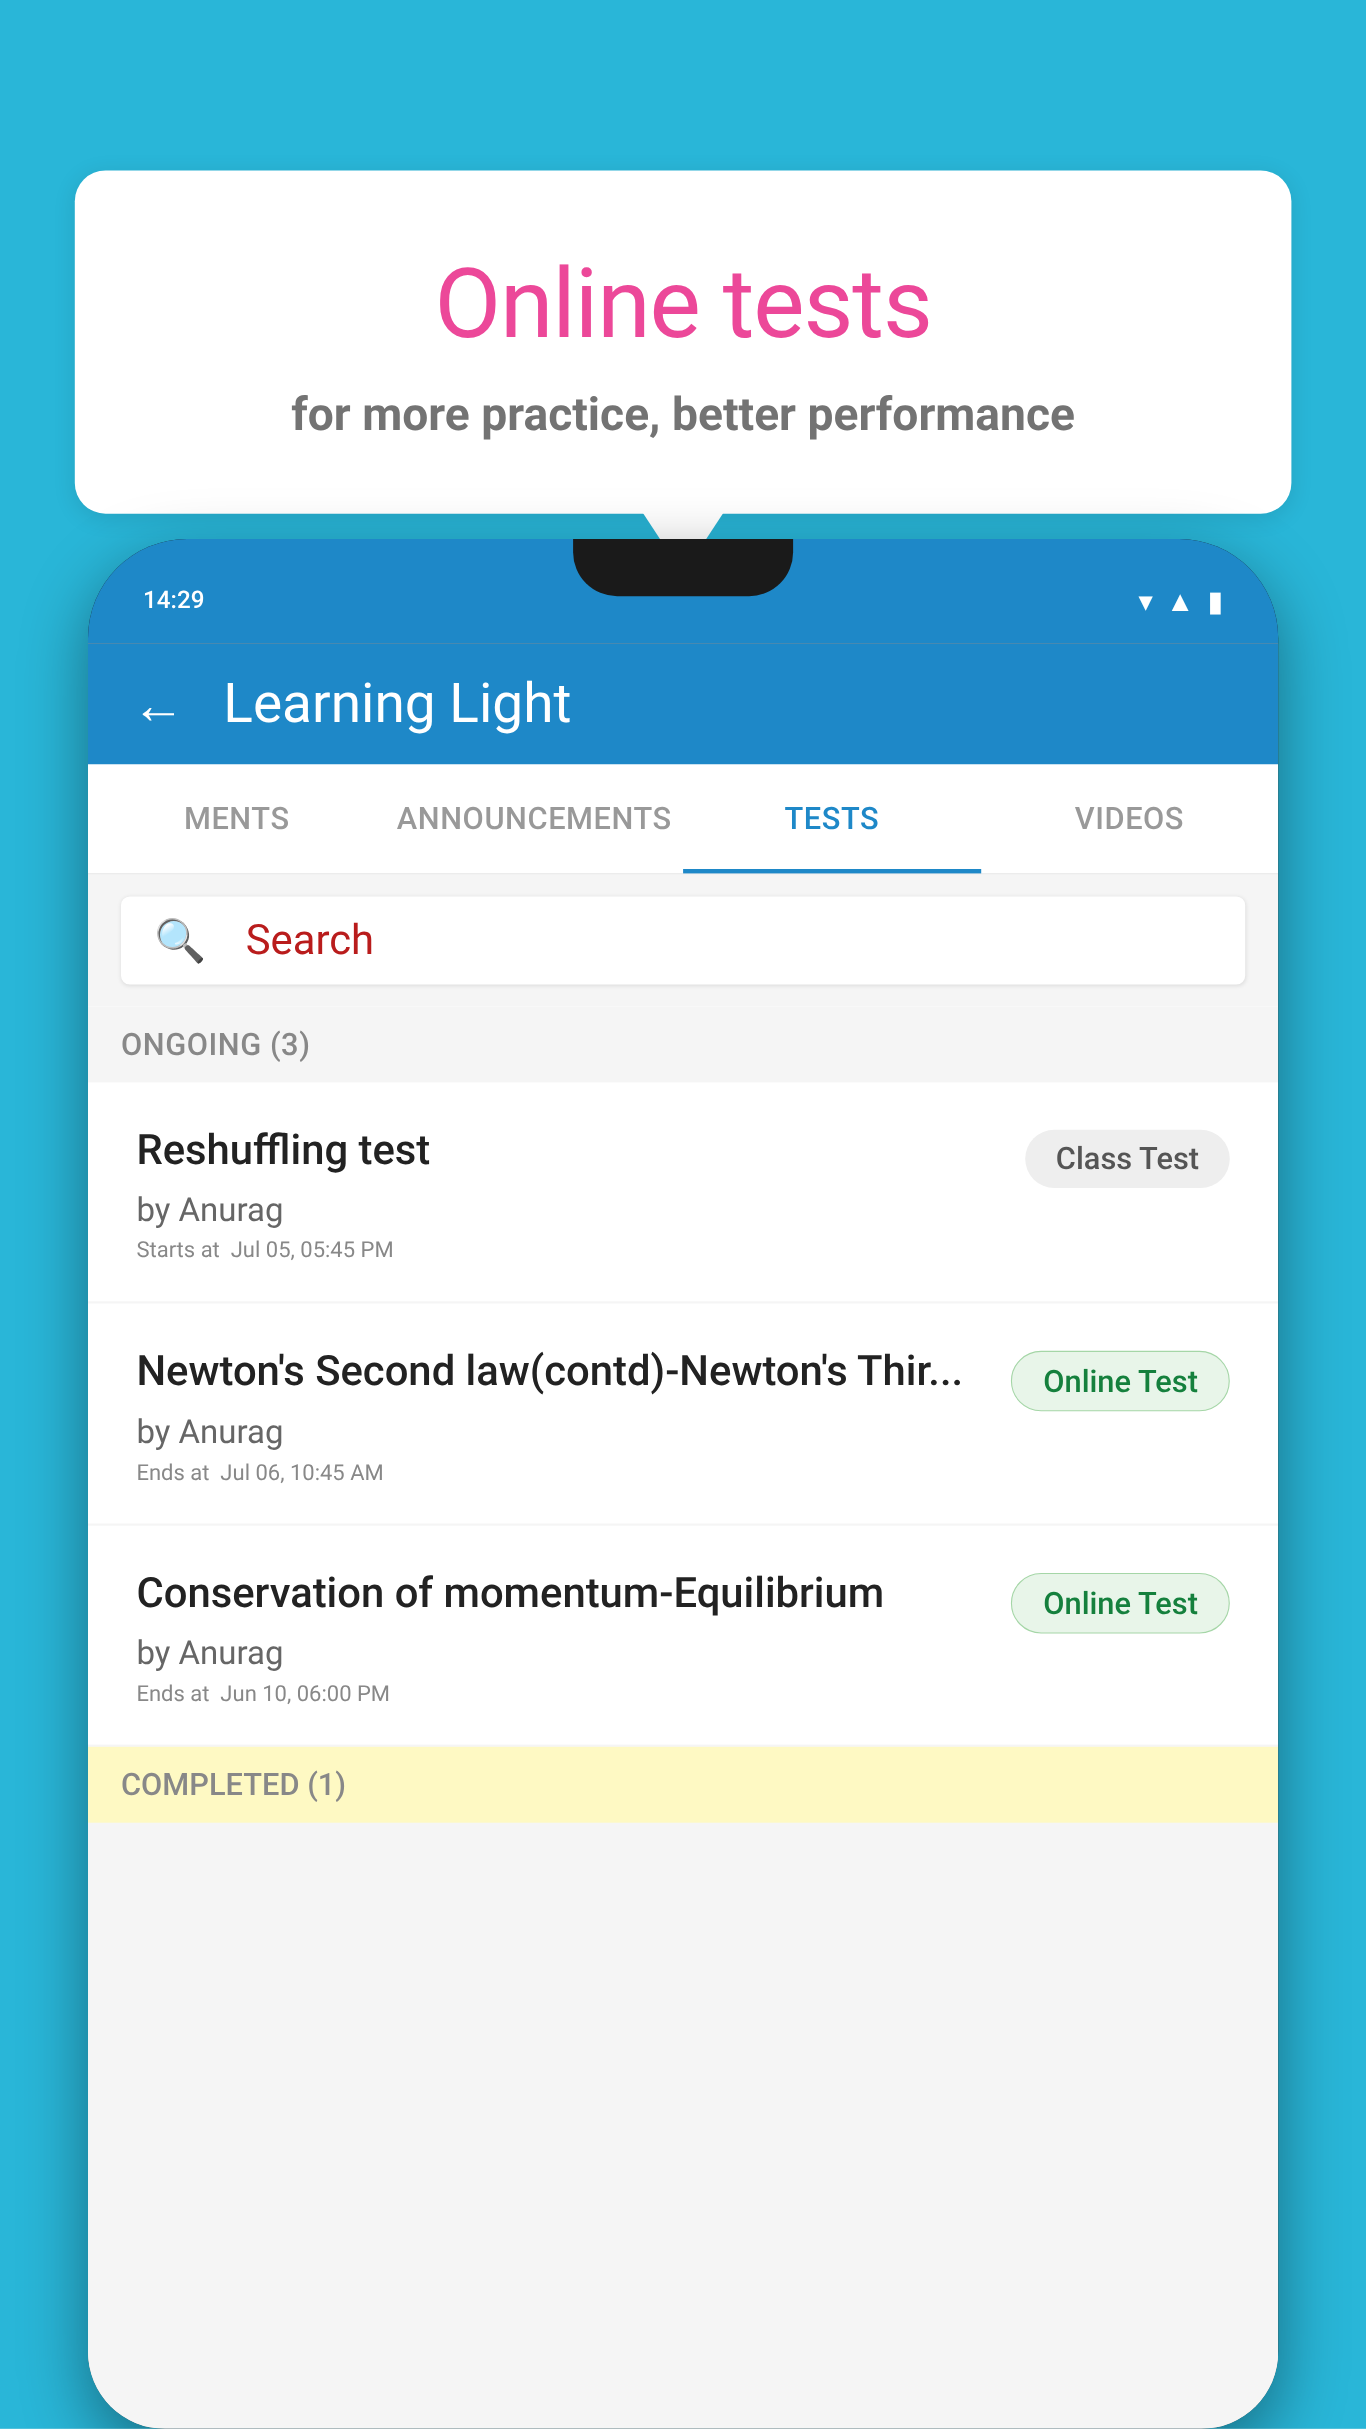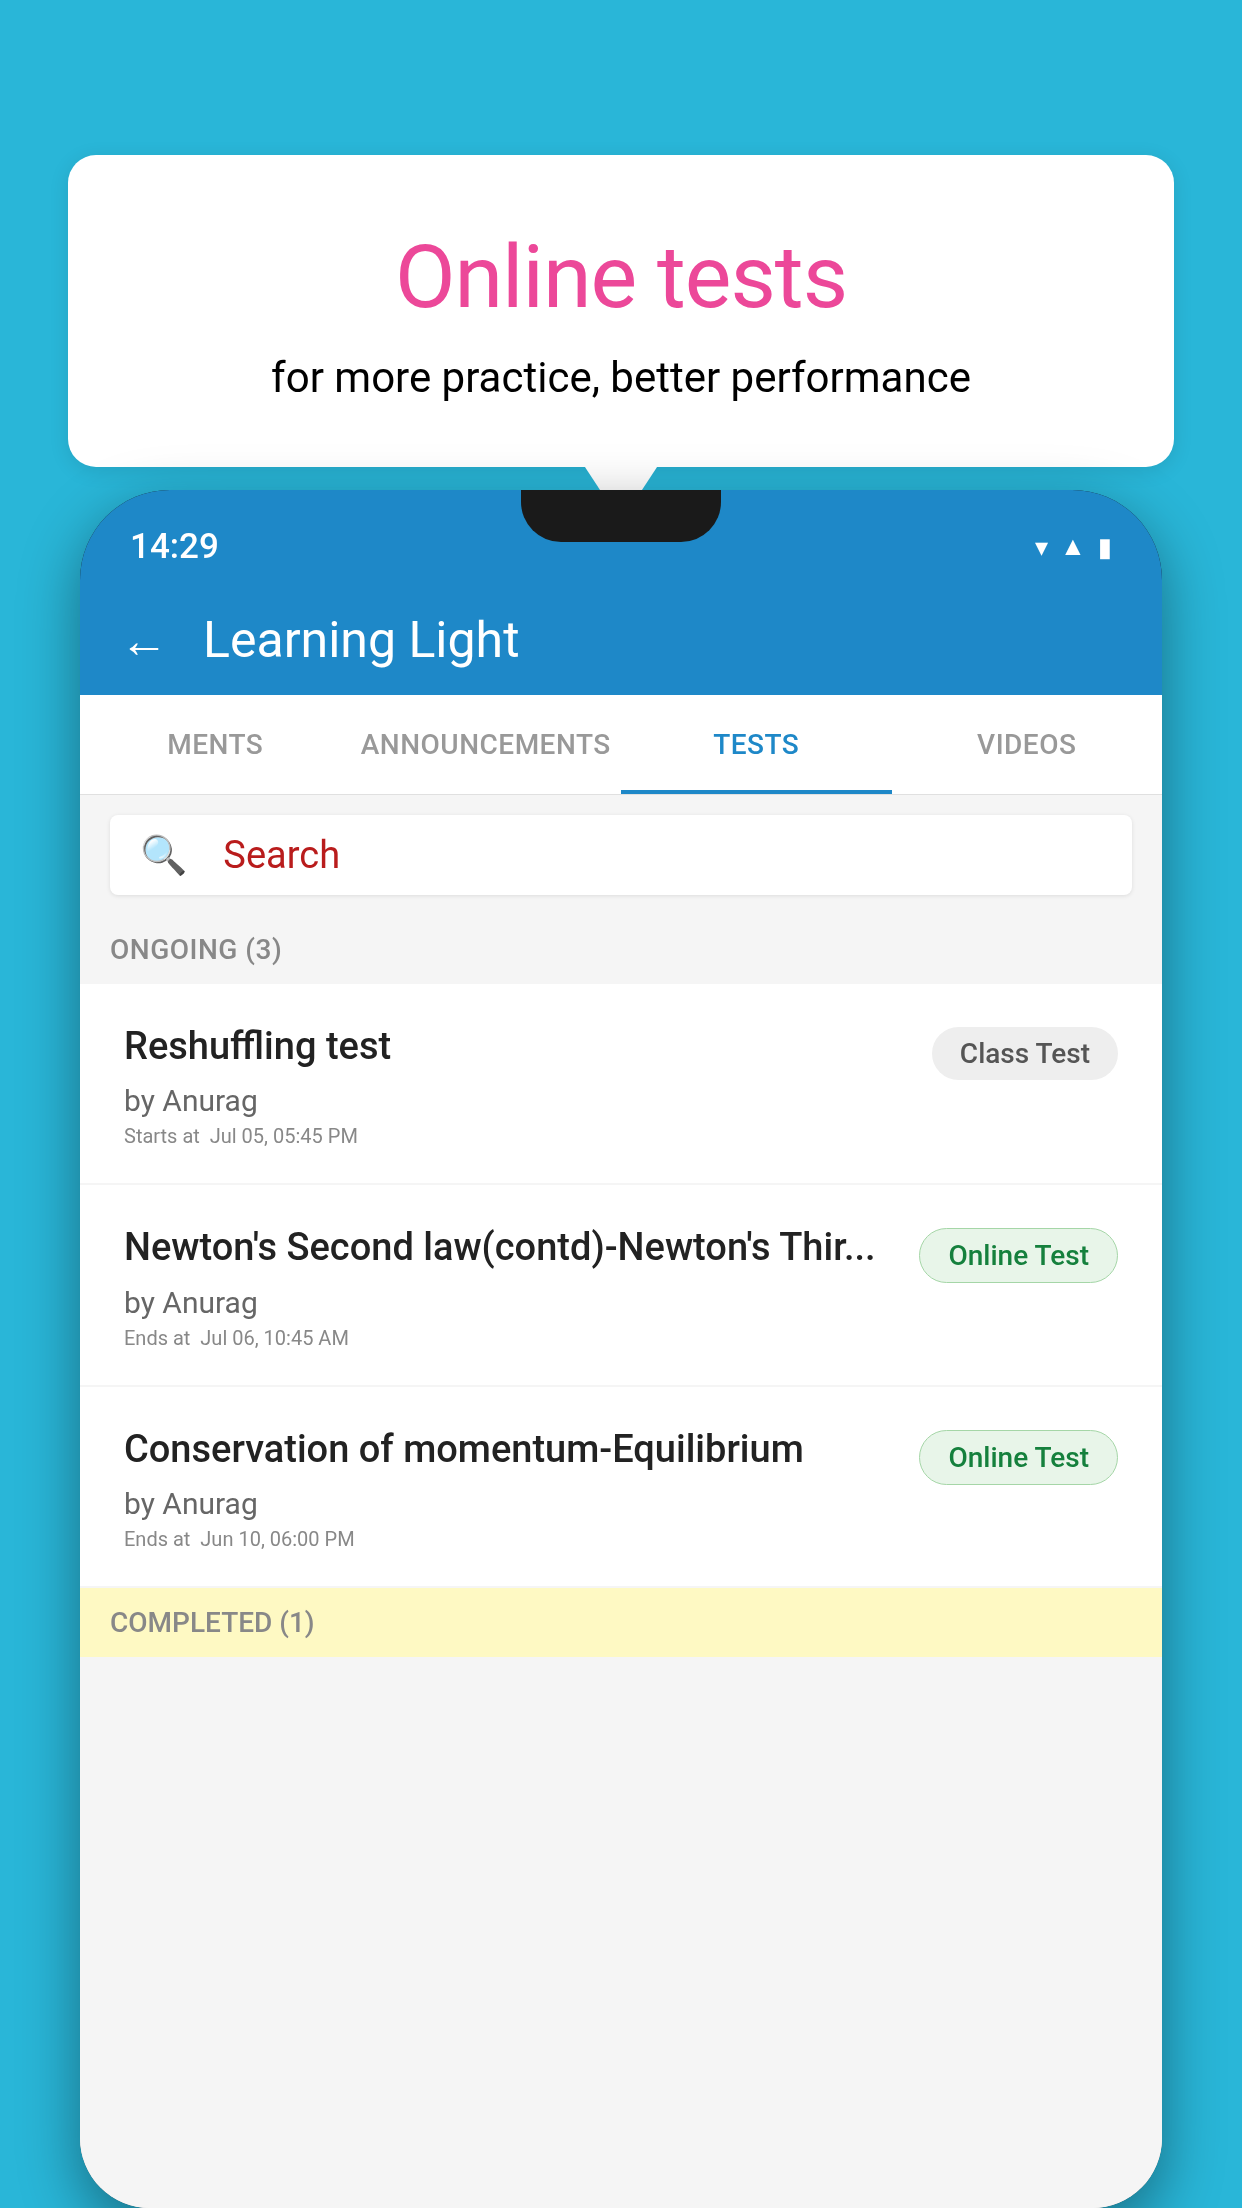--- a/index.html
+++ b/index.html
@@ -46,22 +46,22 @@
     .bubble-title {
       font-size: 88px;
       font-weight: 400;
       color: #ec4899;
       margin-bottom: 25px;
       letter-spacing: -1px;
     }
 
     .bubble-subtitle {
       font-size: 42px;
-      color: #000000;
-      font-weight: 400;
+      color: #737373;
+      font-weight: 700;
     }
 
     
     .phone-frame {
       position: absolute;
       top: 490px;
       left: 80px;
       right: 80px;
       bottom: 0;
       background: #1a1a1a;
@@ -89,21 +89,21 @@
       left: 50%;
       transform: translateX(-50%);
       width: 200px;
       height: 52px;
       background: #1a1a1a;
       border-radius: 0 0 40px 40px;
     }
 
     .status-time {
       color: white;
-      font-size: 35px;
+      font-size: 22px;
       font-weight: 500;
       z-index: 1;
     }
 
     .status-icons {
       display: flex;
       align-items: center;
       gap: 12px;
       z-index: 1;
     }

